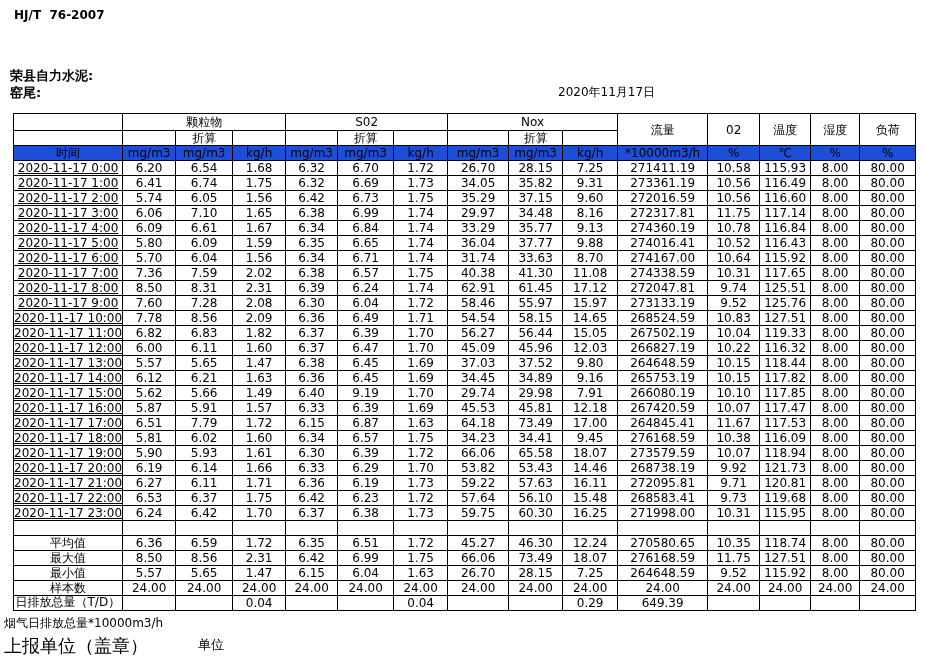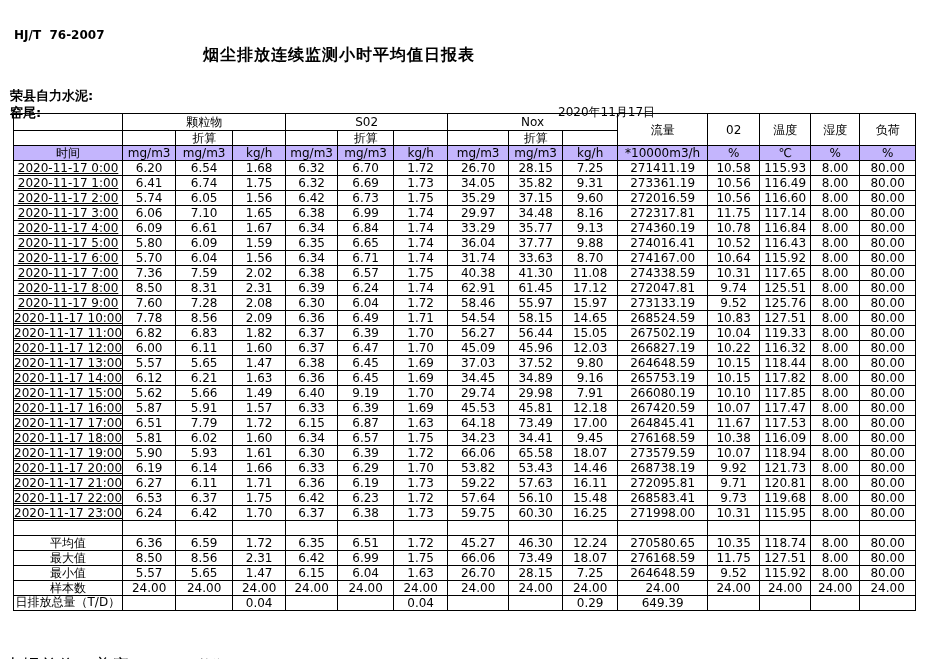--- a/index.html
+++ b/index.html
@@ -1,21 +1,21 @@
 <!DOCTYPE html>
 <html><head>
 <meta charset="utf-8">
 <style>
   html,body { margin:0; padding:0; background:#fff; }
   .page {
     position:relative; width:925px; height:659px; background:#ffffff;
     font-family:"DejaVu Sans", sans-serif; color:#000;
     overflow:hidden;
   }
-  .abs { position:absolute; white-space:pre;margin-top:20px; }
+  .abs { position:absolute; white-space:pre; }
   .std   { left:14px;  top:8px;  font-size:12px; font-weight:bold; }
   .title { left:203px; top:25px; font-size:16px; font-weight:bold; letter-spacing:1px; }
   .company { left:10px; top:67px; font-size:13px; font-weight:bold; }
   .location{ left:10px; top:84px; font-size:13px; font-weight:bold; }
   .date  { left:558px; top:84px; font-size:12px; }
   .footnote   { left:4px;   top:615px; font-size:12px; }
   .reportunit { left:4px;   top:634px; font-size:18px; }
   .unitlbl    { left:198px; top:636px; font-size:13px; }
 
   table.report {
@@ -25,38 +25,37 @@
     font-size:12px;
   }
   table.report td, table.report th {
     border:1px solid #000;
     padding:0; height:14px; line-height:14px;
     font-weight:normal; overflow:hidden; white-space:nowrap;
     text-align:center; vertical-align:middle;
     font-size:12px;
   }
   table.report thead tr.groups td { height:16px; }
-  table.report thead tr.units td { background:#c4b5fd; }
+  table.report thead tr.units td { background:#1d4ed8; }
   td.time    { text-align:right; padding-right:3px; white-space:pre;text-decoration:underline; }
   td.num     { text-align:right; padding-right:5px; }
   td.rowlabel{ text-align:right; padding-right:2px; }
   td.of-cell { position:relative; overflow:visible; }
   .of-label  {
     position:absolute; right:2px; bottom:-2px;
     white-space:nowrap; line-height:15px;
     border-bottom:2px solid #000;
   }
 </style>
 </head>
 <body>
 
 <div class="page">
 
   <div class="abs std">HJ/T  76-2007</div>
-  <div class="abs title">烟尘排放连续监测小时平均值日报表</div>
   <div class="abs company">荣县自力水泥:</div>
   <div class="abs location">窑尾:</div>
   <div class="abs date">2020年11月17日</div>
 
   <table class="report">
     <colgroup>
       <col style="width:102px">
         <col style="width:53px">
         <col style="width:57px">
         <col style="width:53px">
@@ -623,16 +622,17 @@
           <td class="num">0.29</td>
           <td class="num">649.39</td>
           <td class="num"></td>
           <td class="num"></td>
           <td class="num"></td>
           <td class="num"></td>
         </tr>
       </tbody>
   </table>
 
+  <div class="abs footnote">烟气日排放总量*10000m3/h</div>
   <div class="abs reportunit">上报单位（盖章）</div>
   <div class="abs unitlbl">单位</div>
 
 </div>
 
 </body></html>

